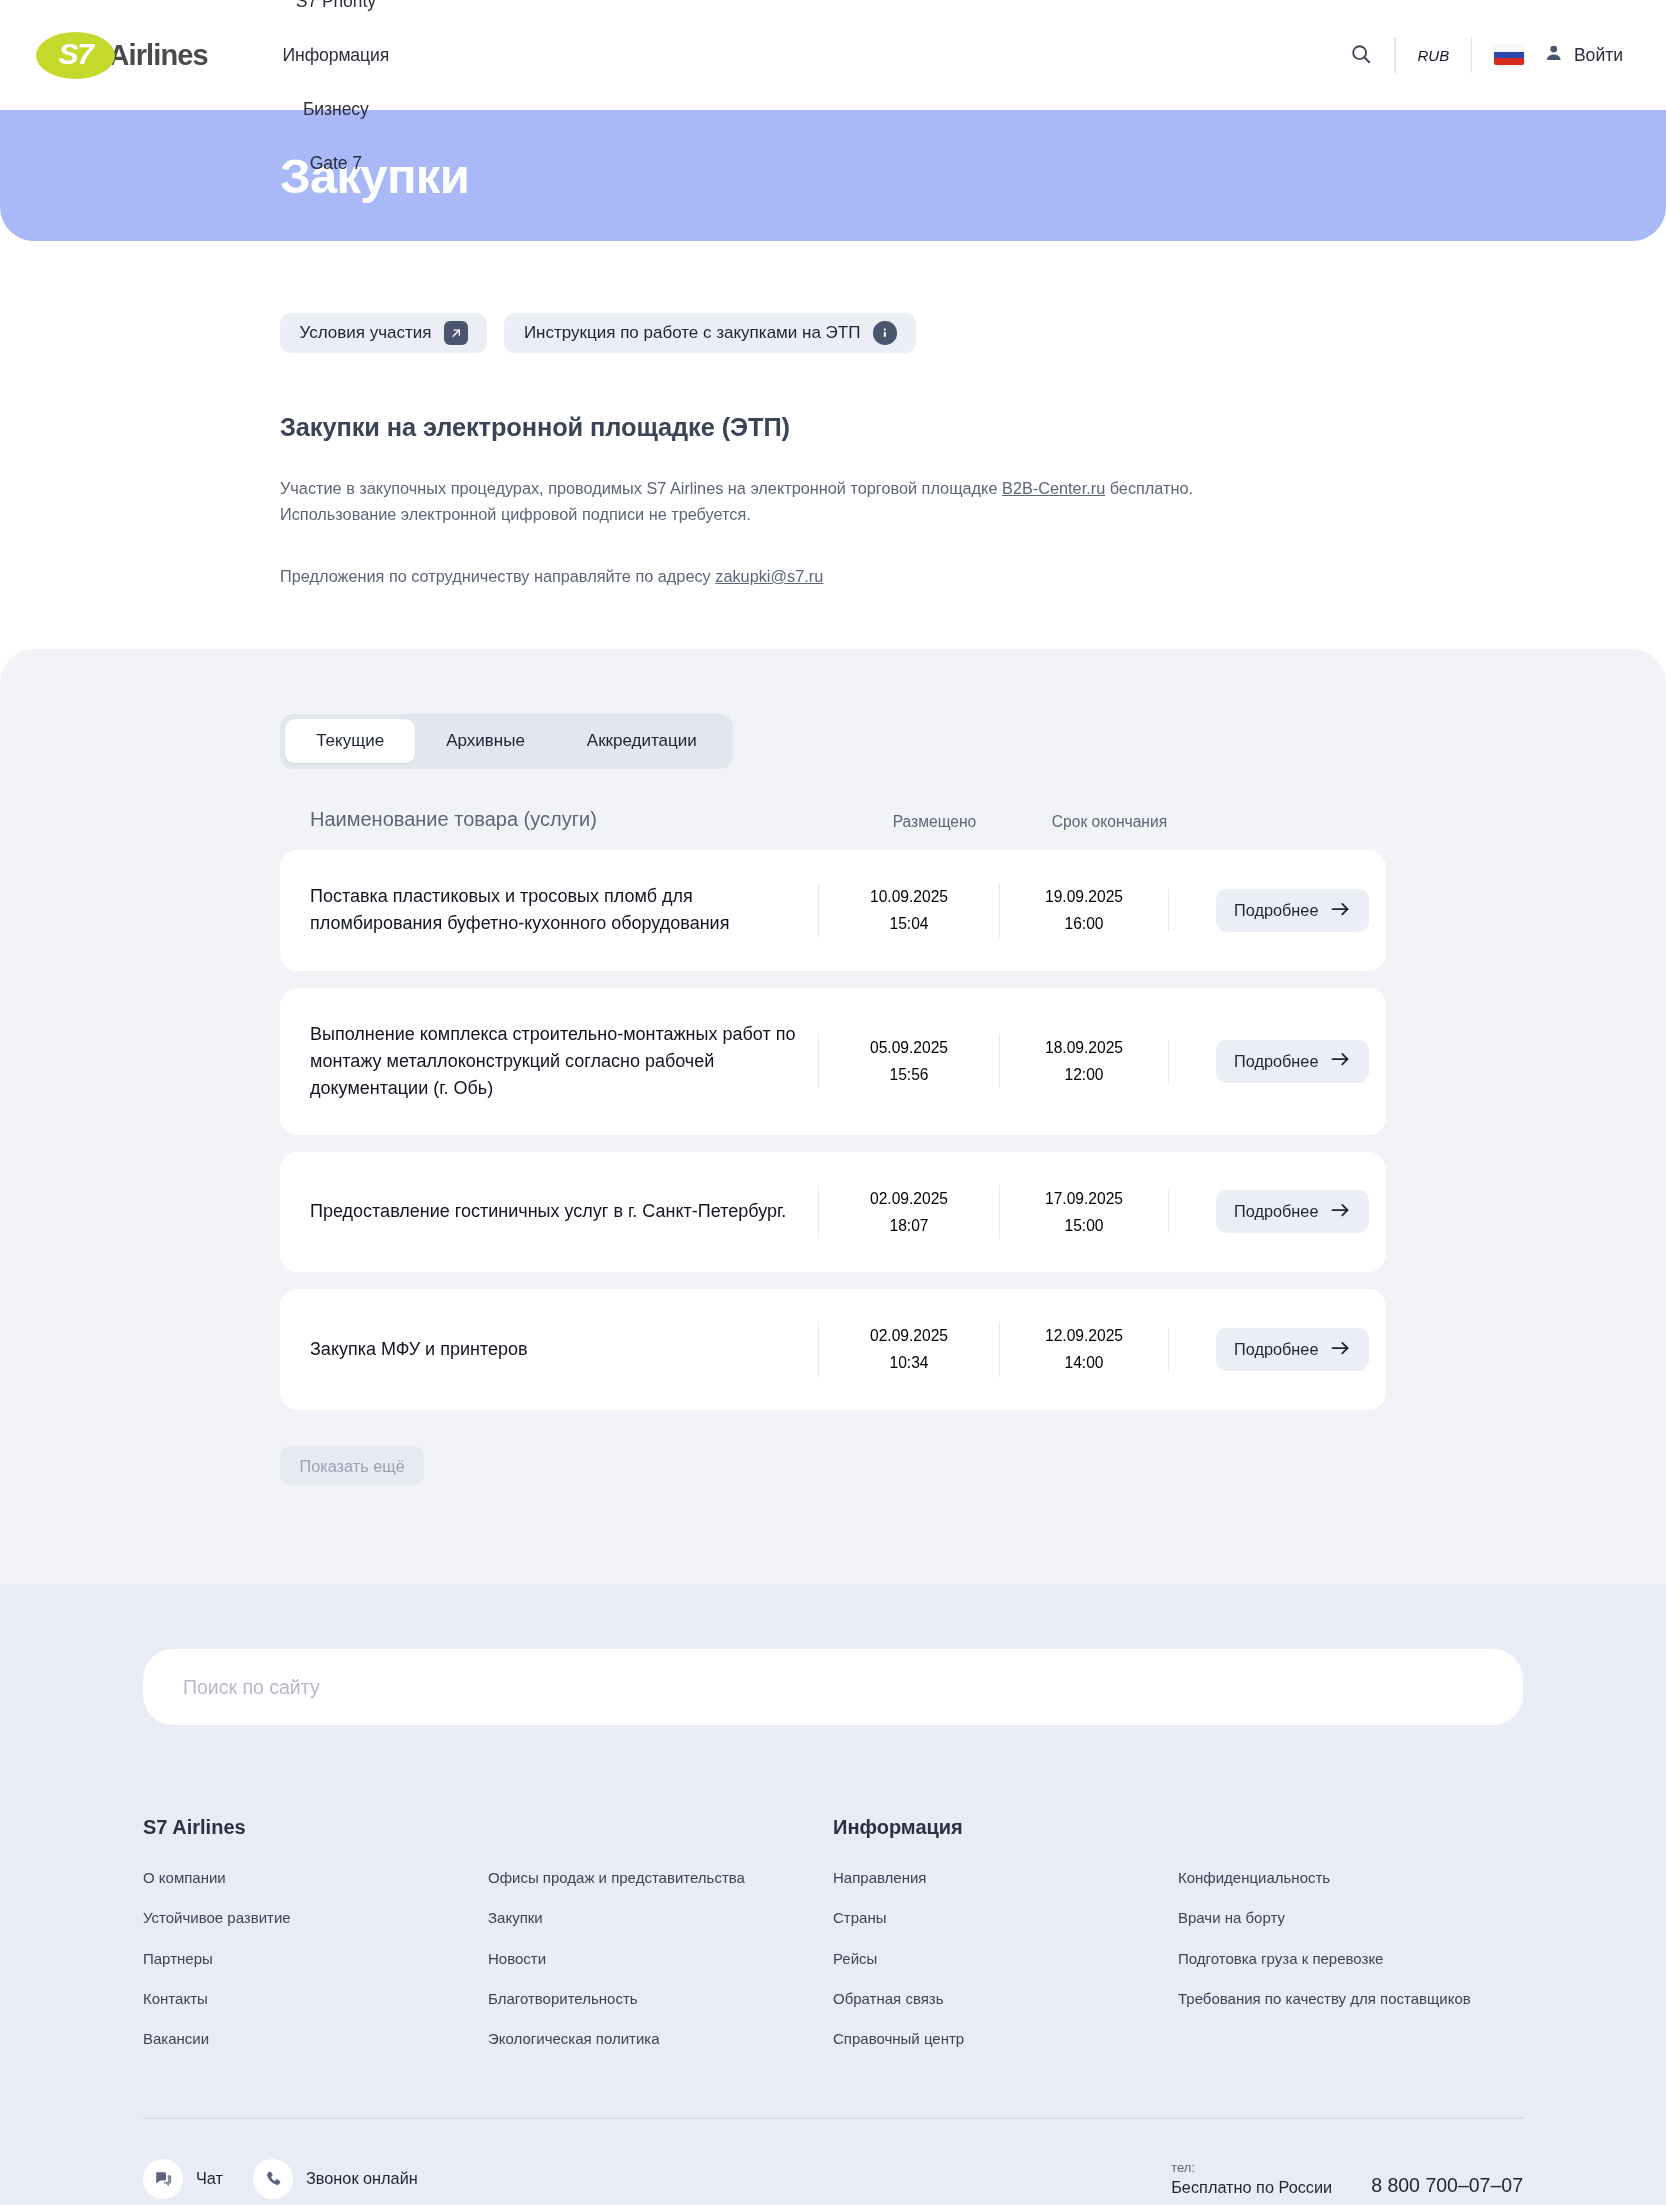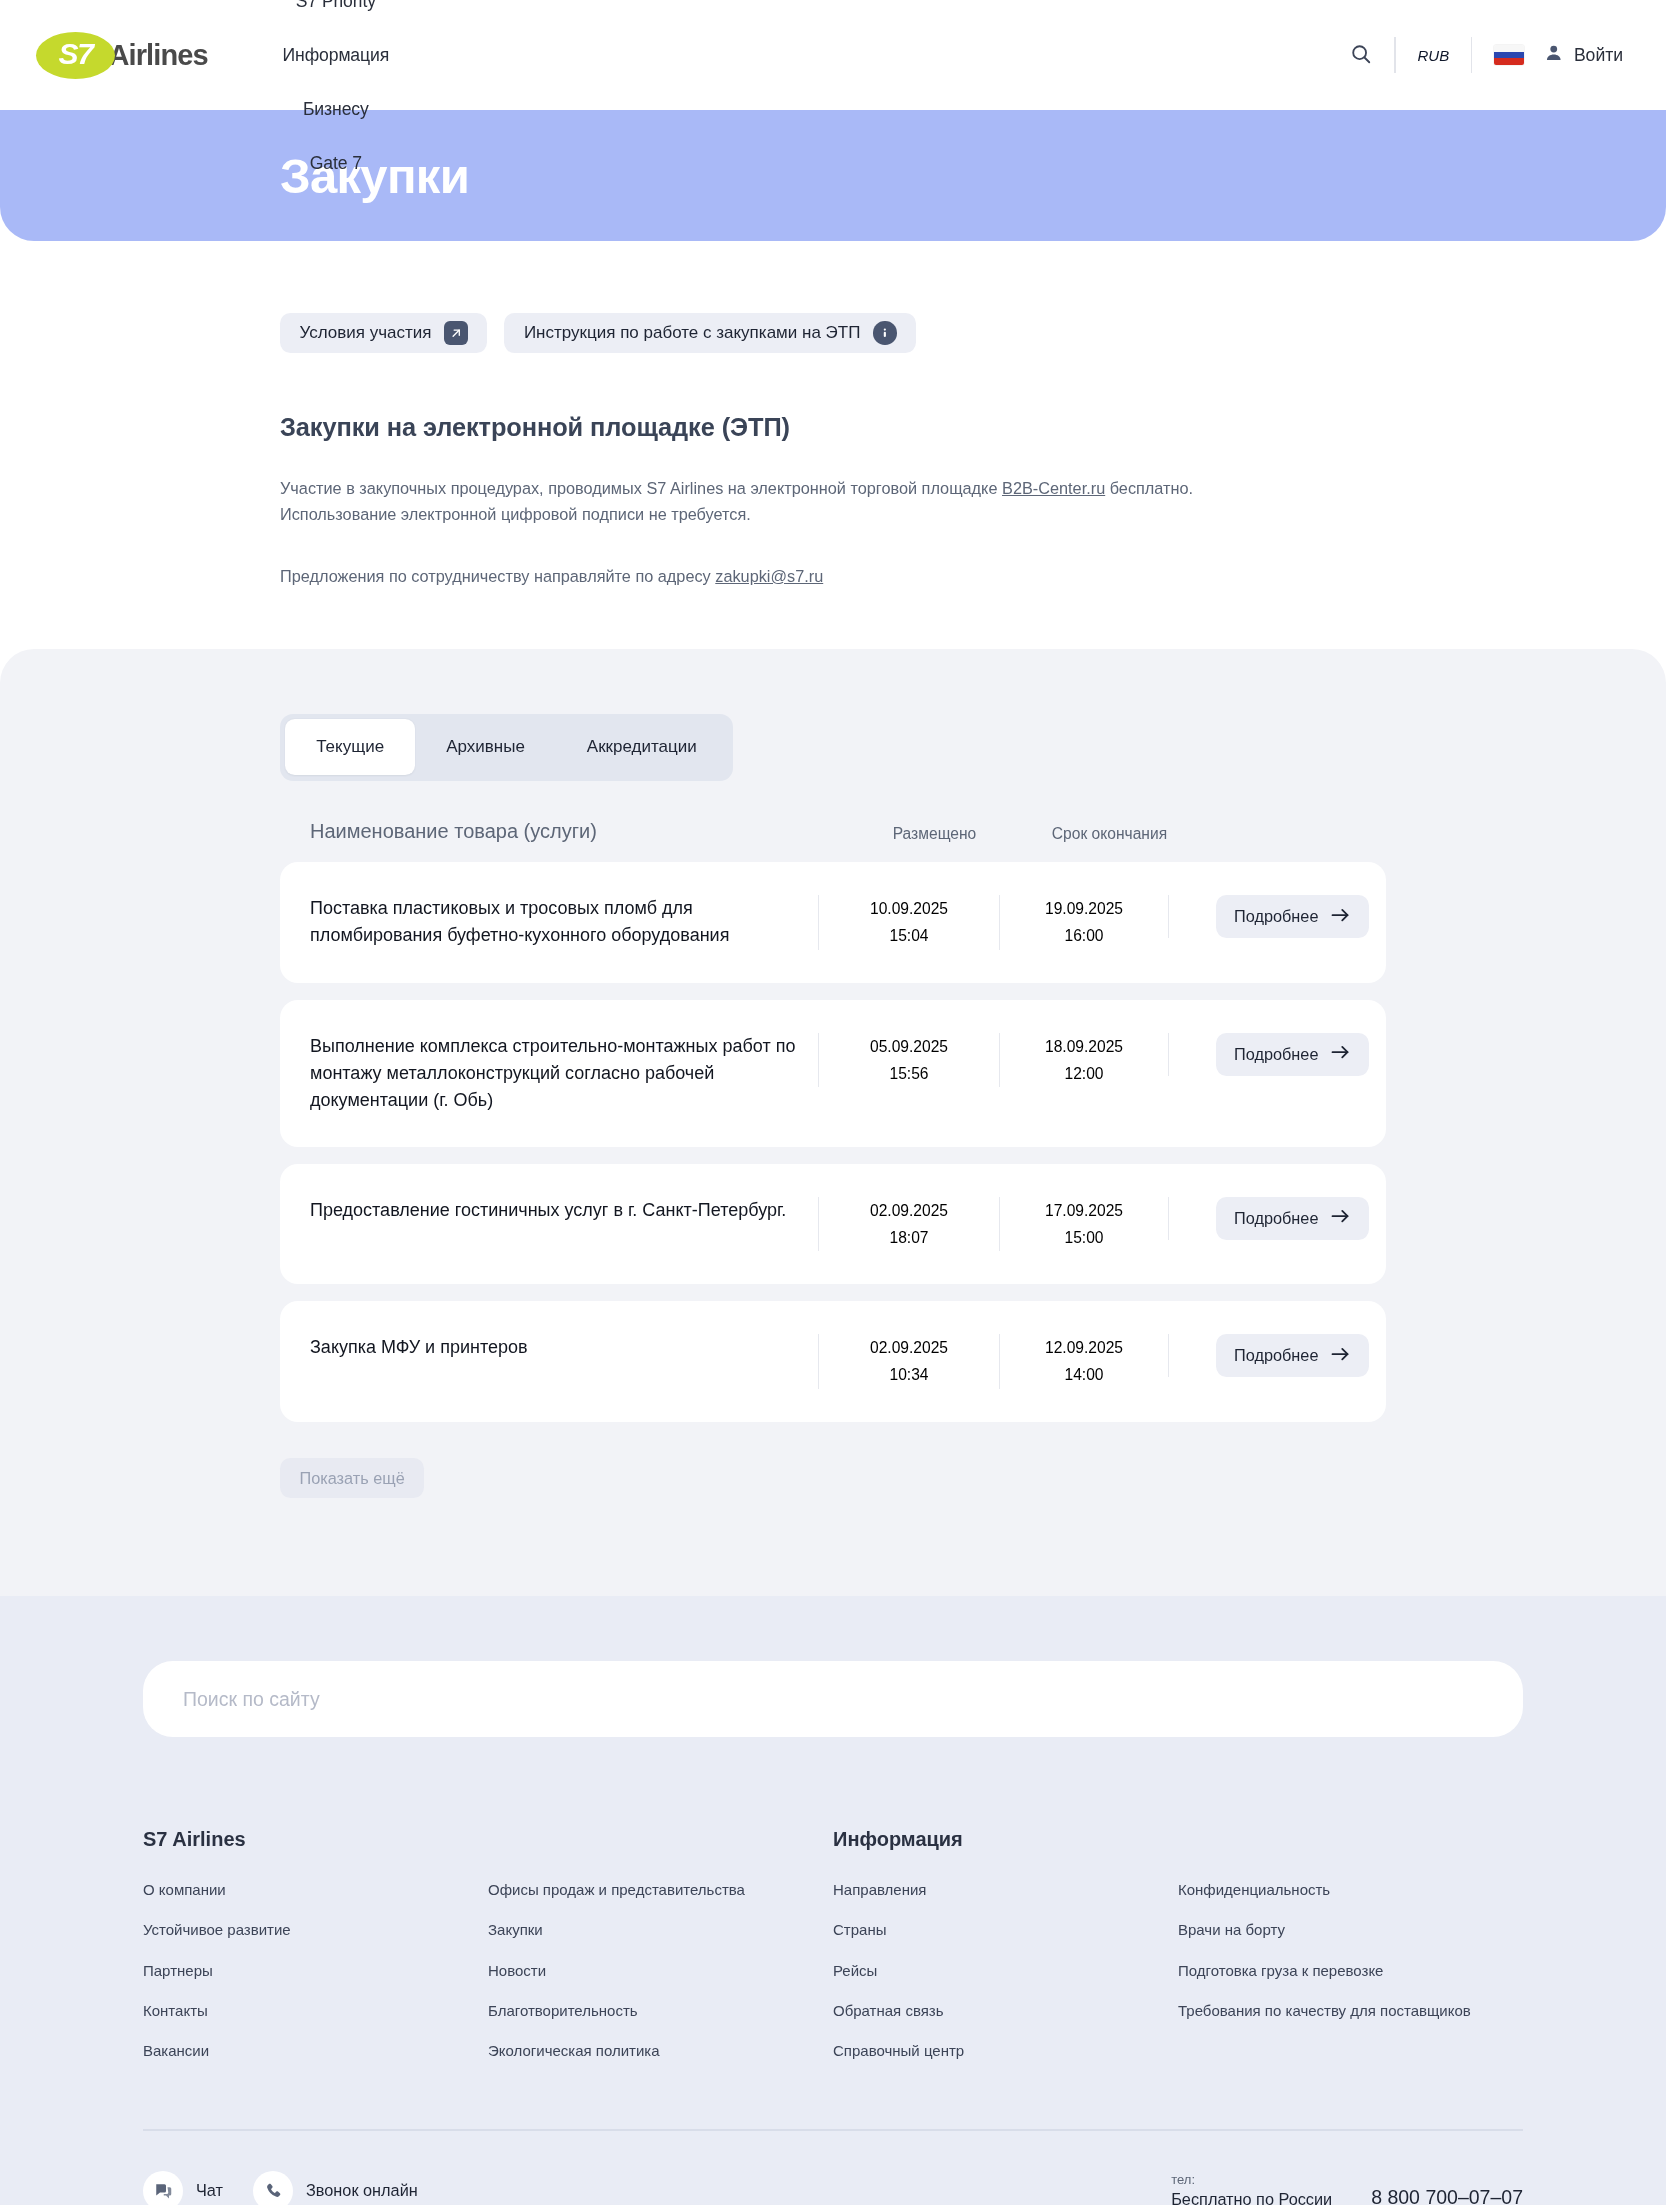--- a/index.html
+++ b/index.html
@@ -112,35 +112,35 @@
     border-top-right-radius: 34px;
     padding: 65px 0 98px 0;
   }
   .listing-inner { padding-left: 280px; padding-right: 280px; }
   .tabs {
     display: inline-flex; background: #e2e6ef; border-radius: 13px;
     padding: 5.2px; margin-bottom: 39px;
   }
   .tab {
     border: none; background: transparent; border-radius: 9.8px;
-    height: 56px; padding: 0 31px; font-size: 17px; color: #1e2433;
+    height: 44px; padding: 0 31px; font-size: 17px; color: #1e2433;
     cursor: pointer; font-family: "Liberation Sans", sans-serif;
     white-space: nowrap;
   }
   .tab.active { background: #ffffff; box-shadow: 0 0.7px 2px rgba(30,36,51,.07); }
 
   .thead { display: flex; align-items: flex-end; padding: 0 26px 0 30px; margin-bottom: 19.5px; }
   .th-name { flex: 0 0 534px; font-size: 20px; color: #5d6677; }
   .th-posted { flex: 0 0 181px; text-align: center; font-size: 15.6px; color: #5d6677; }
   .th-deadline { flex: 0 0 169px; text-align: center; font-size: 15.6px; color: #5d6677; }
   .th-spacer { flex: 1 1 auto; }
 
   .row {
     background: #ffffff; border-radius: 18px;
-    display: flex; align-items: flex-start;
+    display: flex; align-items: center;
     margin-bottom: 17px; padding: 33px 26px 33px 30px;
     min-height: 112px;
   }
   .cell-name {
     flex: 0 0 508px; display: flex; align-items: center;
     font-size: 18px; line-height: 1.5; color: #121620; font-weight: 400;
     padding-right: 22px;
   }
   .cell-date {
     flex: 0 0 181px; display: flex; flex-direction: column;

